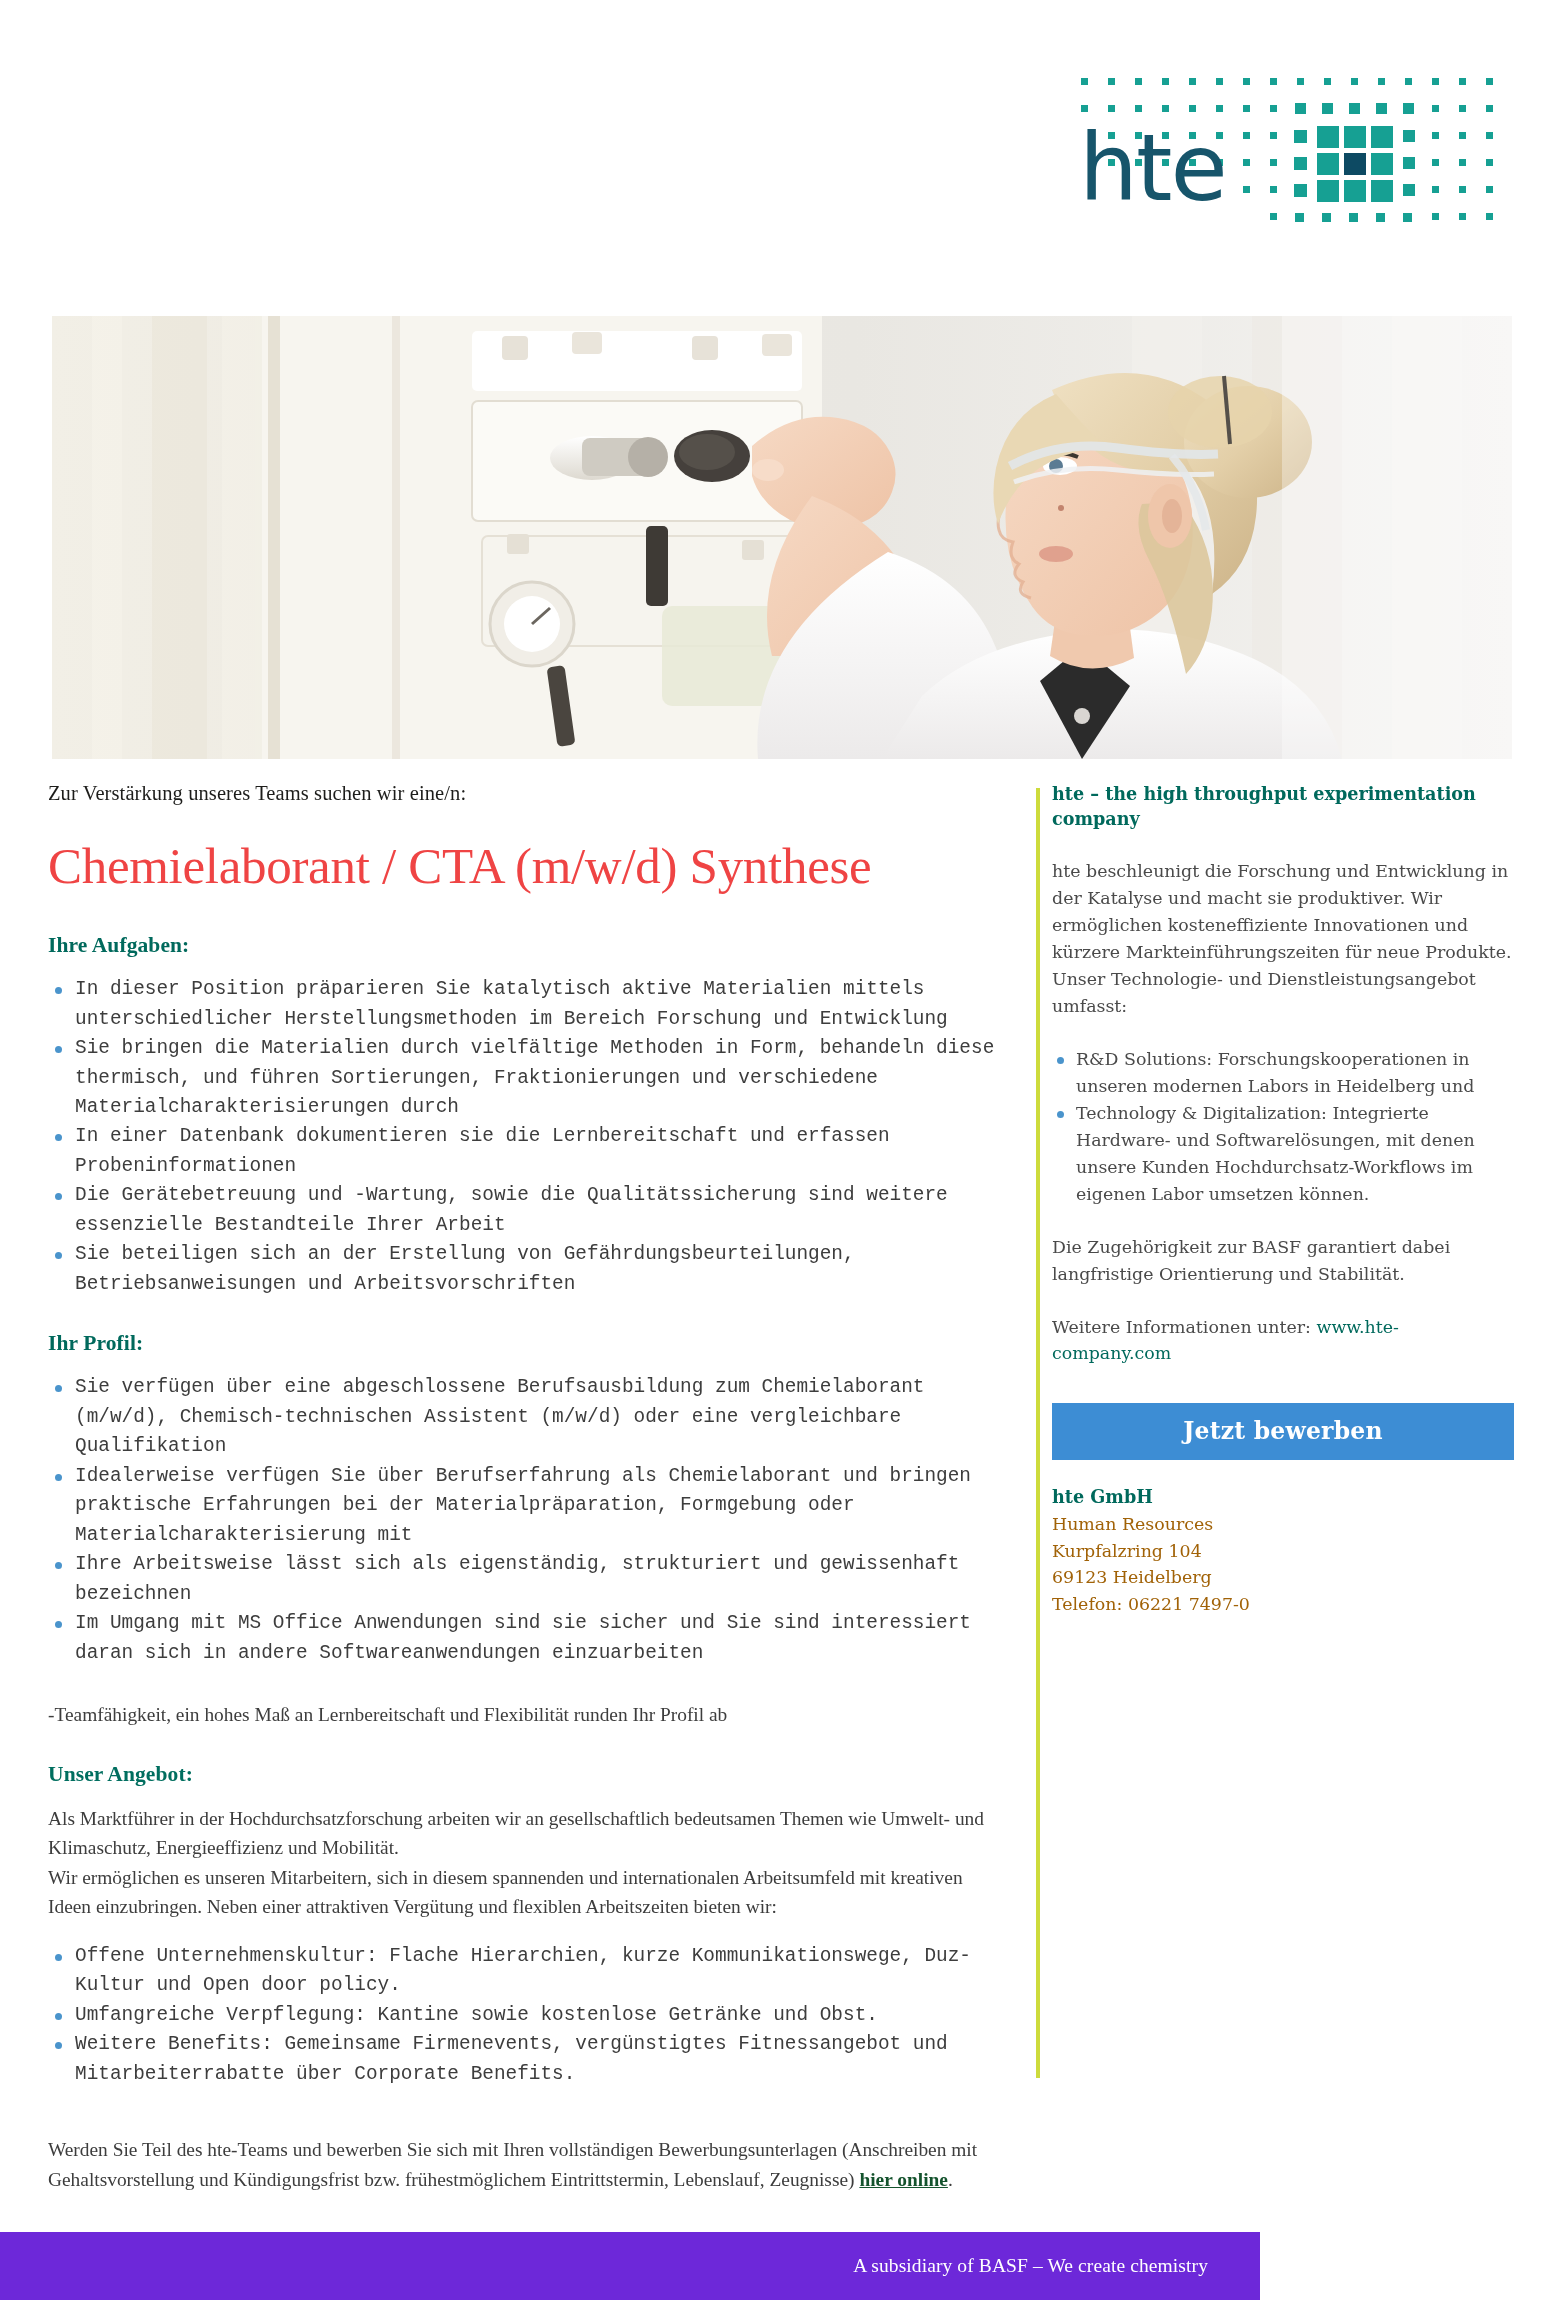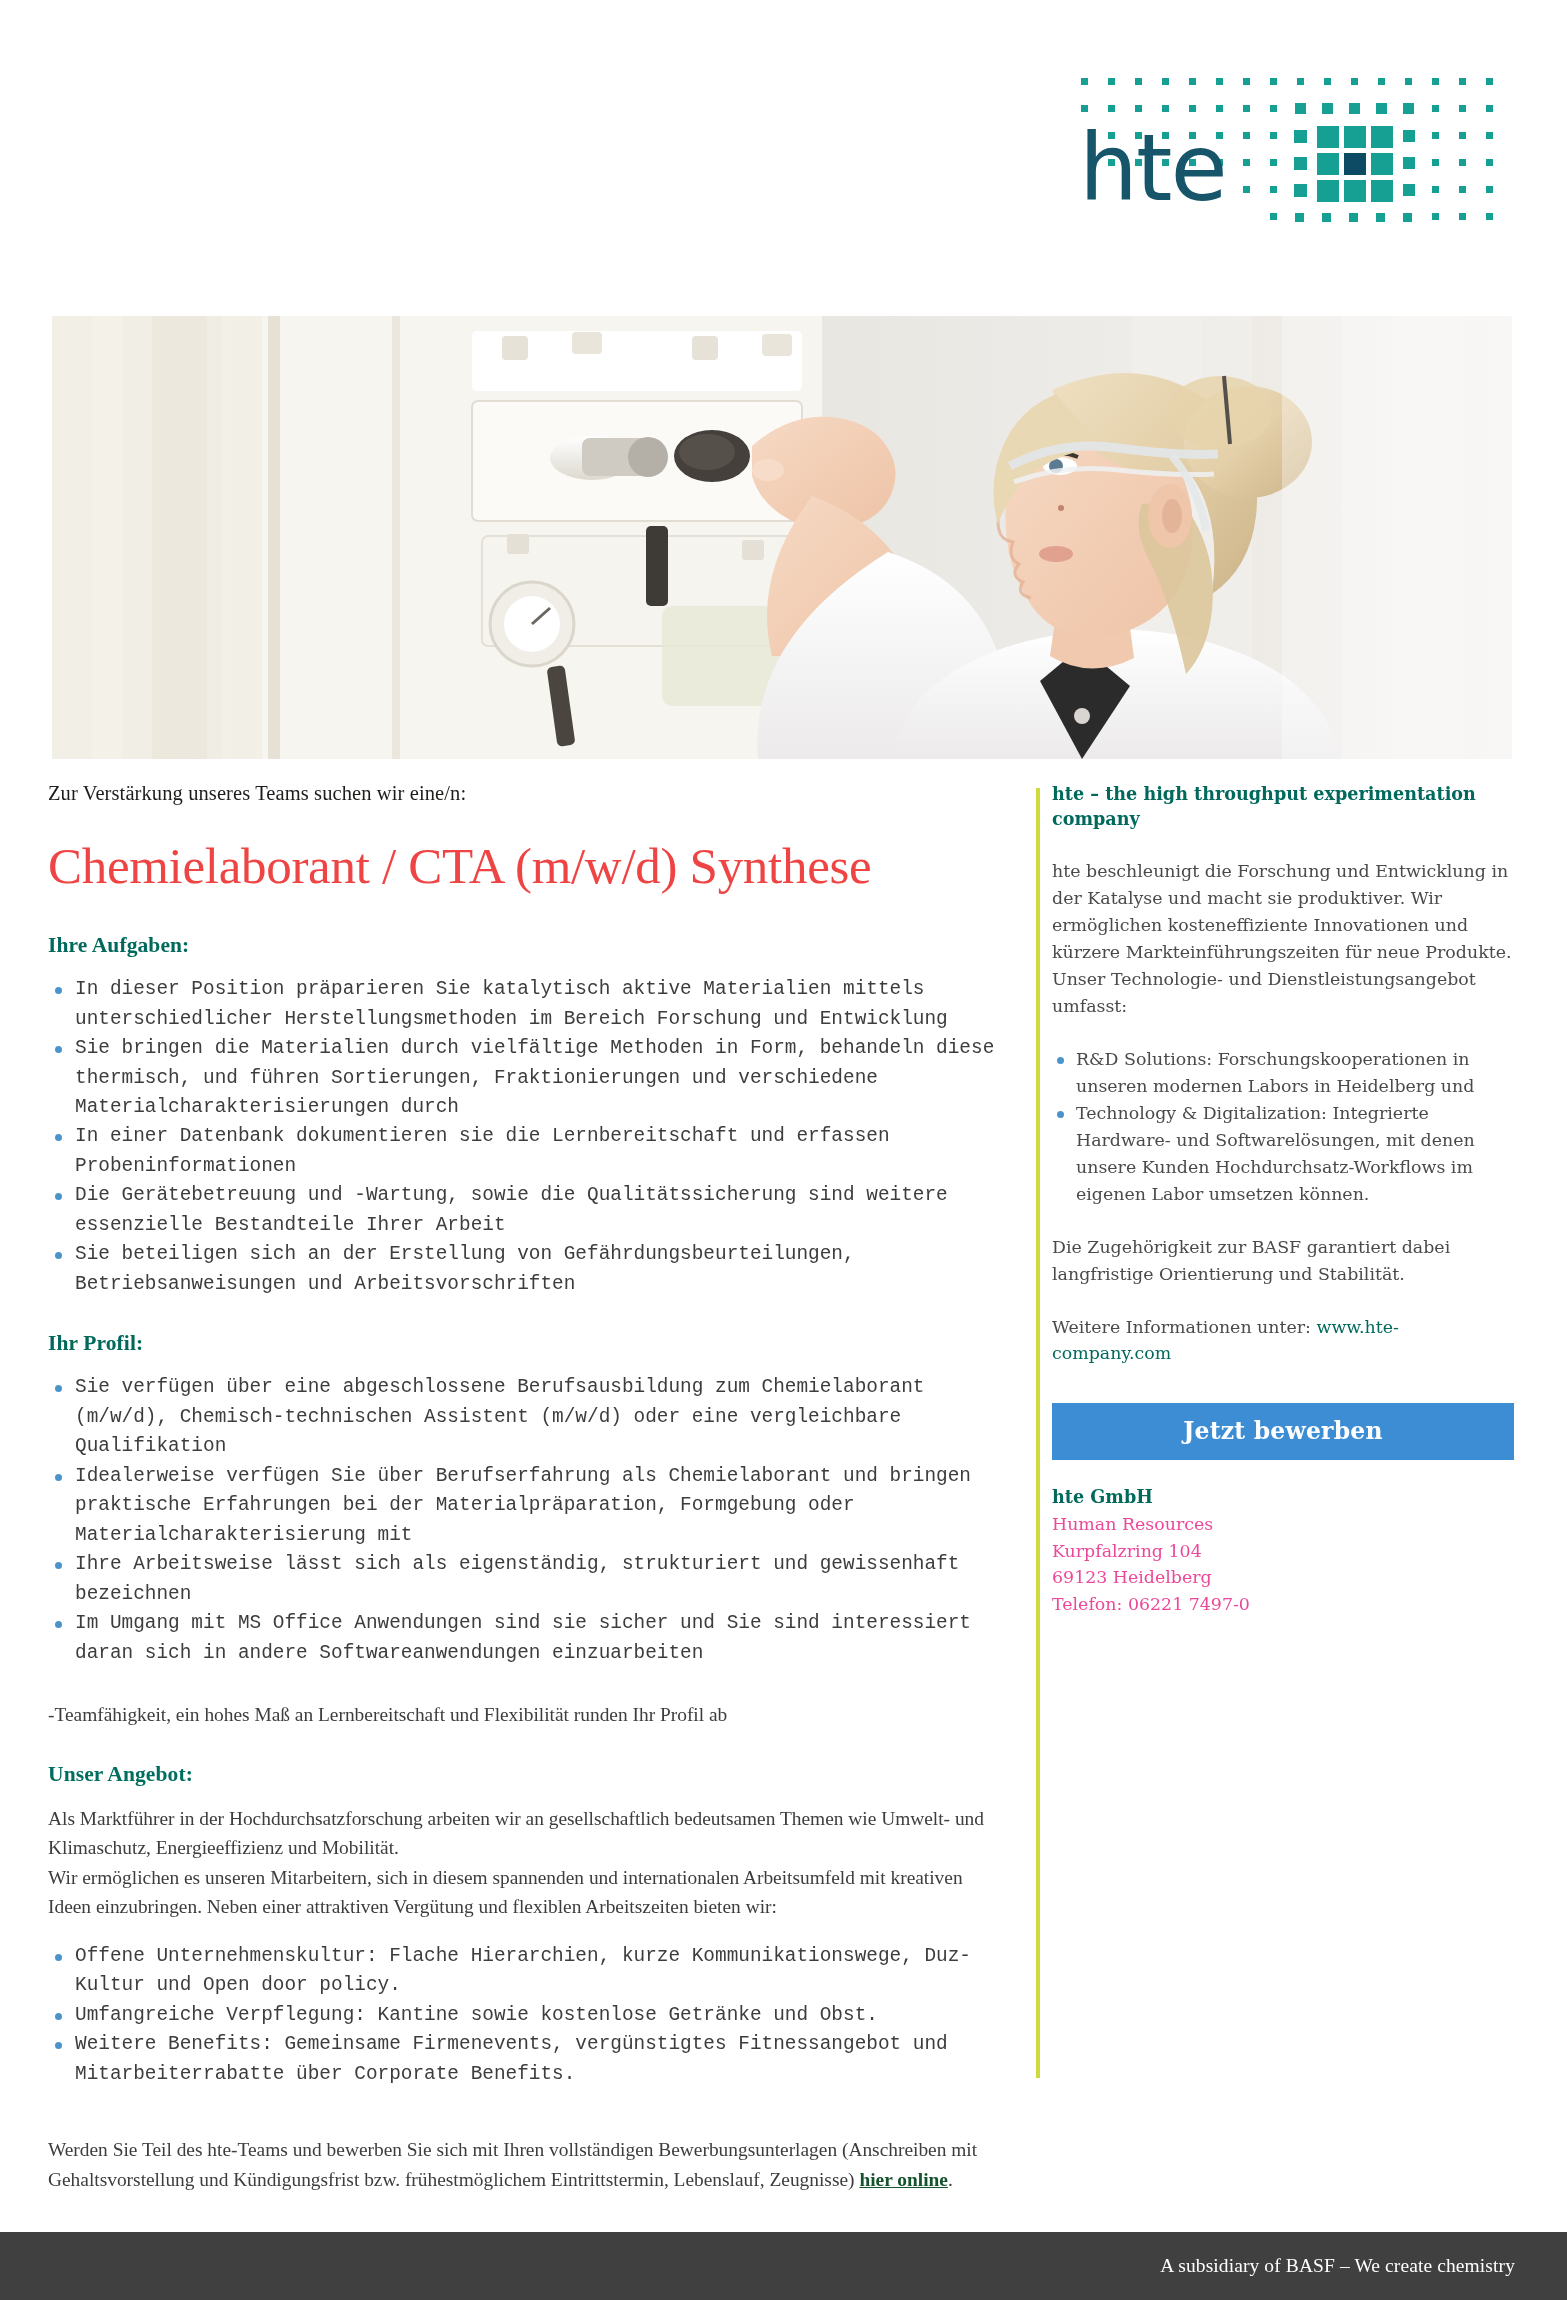--- a/index.html
+++ b/index.html
@@ -198,34 +198,34 @@
   }
   .addr-name {
     font-size: 17.6px;
     font-weight: bold;
     color: #00695c;
     margin: 0 0 4px 0;
   }
   .addr-line {
     font-size: 17.4px;
     line-height: 1.52;
-    color: #ec4899;
+    color: #a16207;
     margin: 0;
   }
   .r-gap-md { height: 26px; }
   .r-gap-lg { height: 36px; }
 
   
   #footer {
     position: absolute;
     left: 0;
     top: 2232px;
-    width: 1567px;
+    width: 1260px;
     height: 68px;
-    background: #404040;
+    background: #6d28d9;
   }
   #footer-text {
     position: absolute;
     right: 52px;
     top: 0;
     line-height: 68px;
     color: #ffffff;
     font-size: 19.5px;
     font-family: "Liberation Serif", serif;
     letter-spacing: 0.1px;

